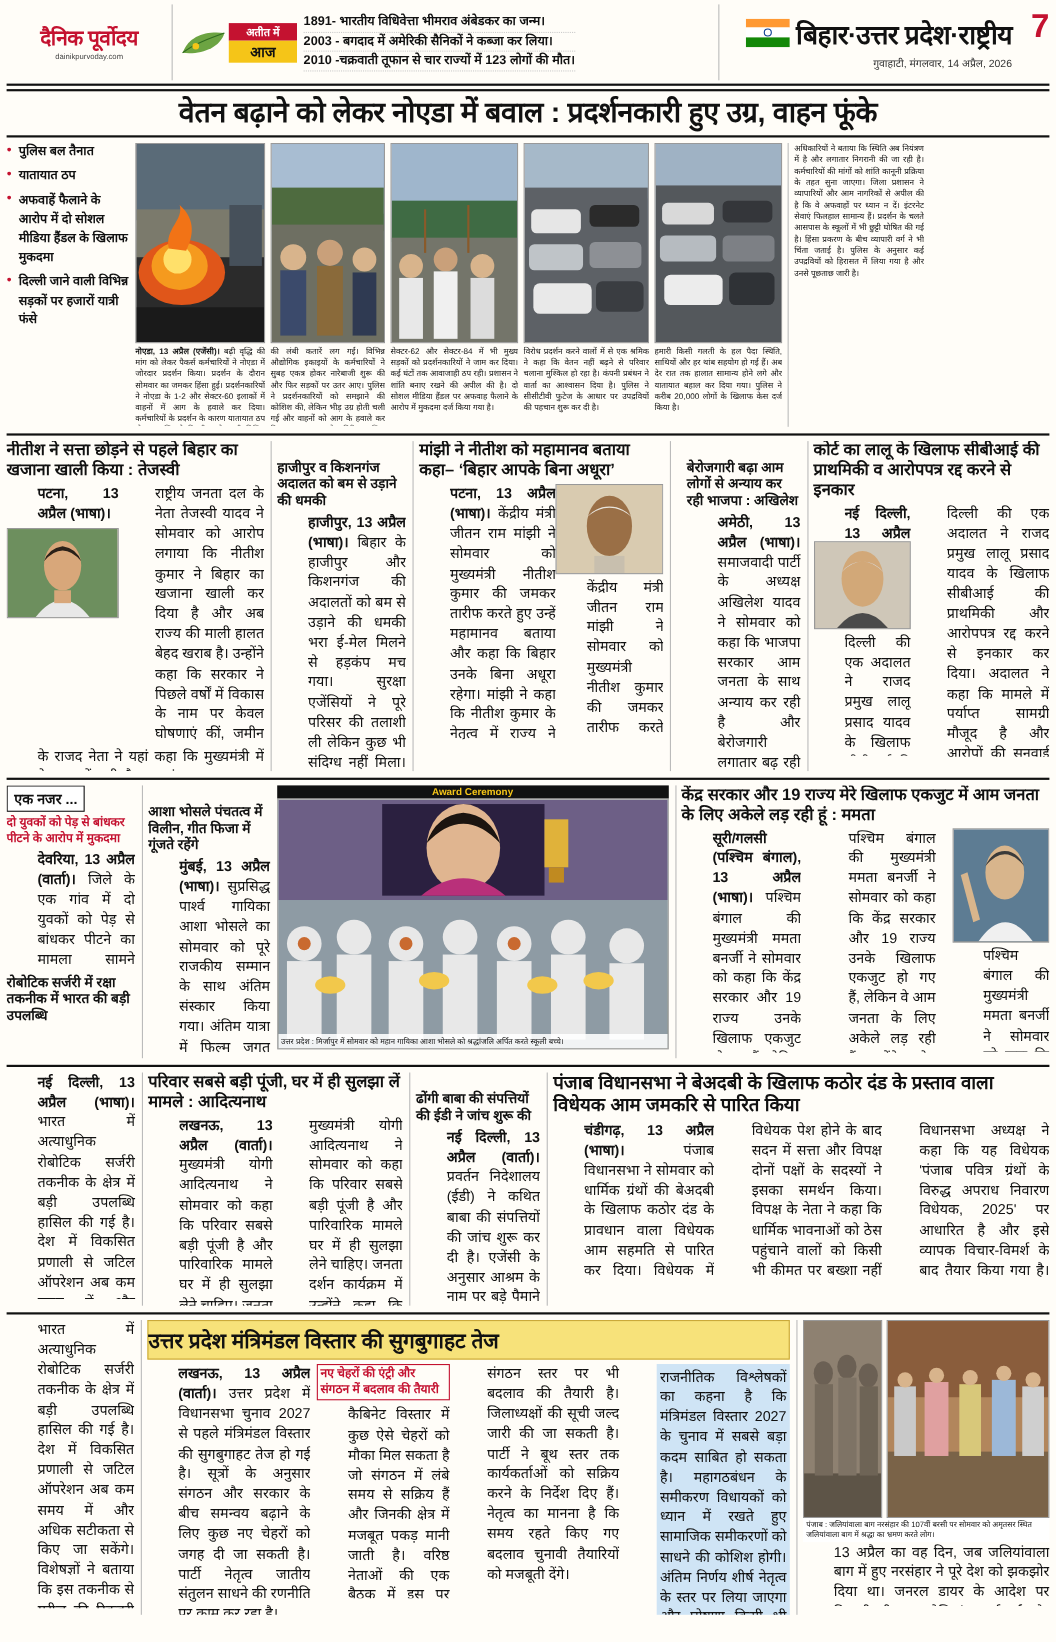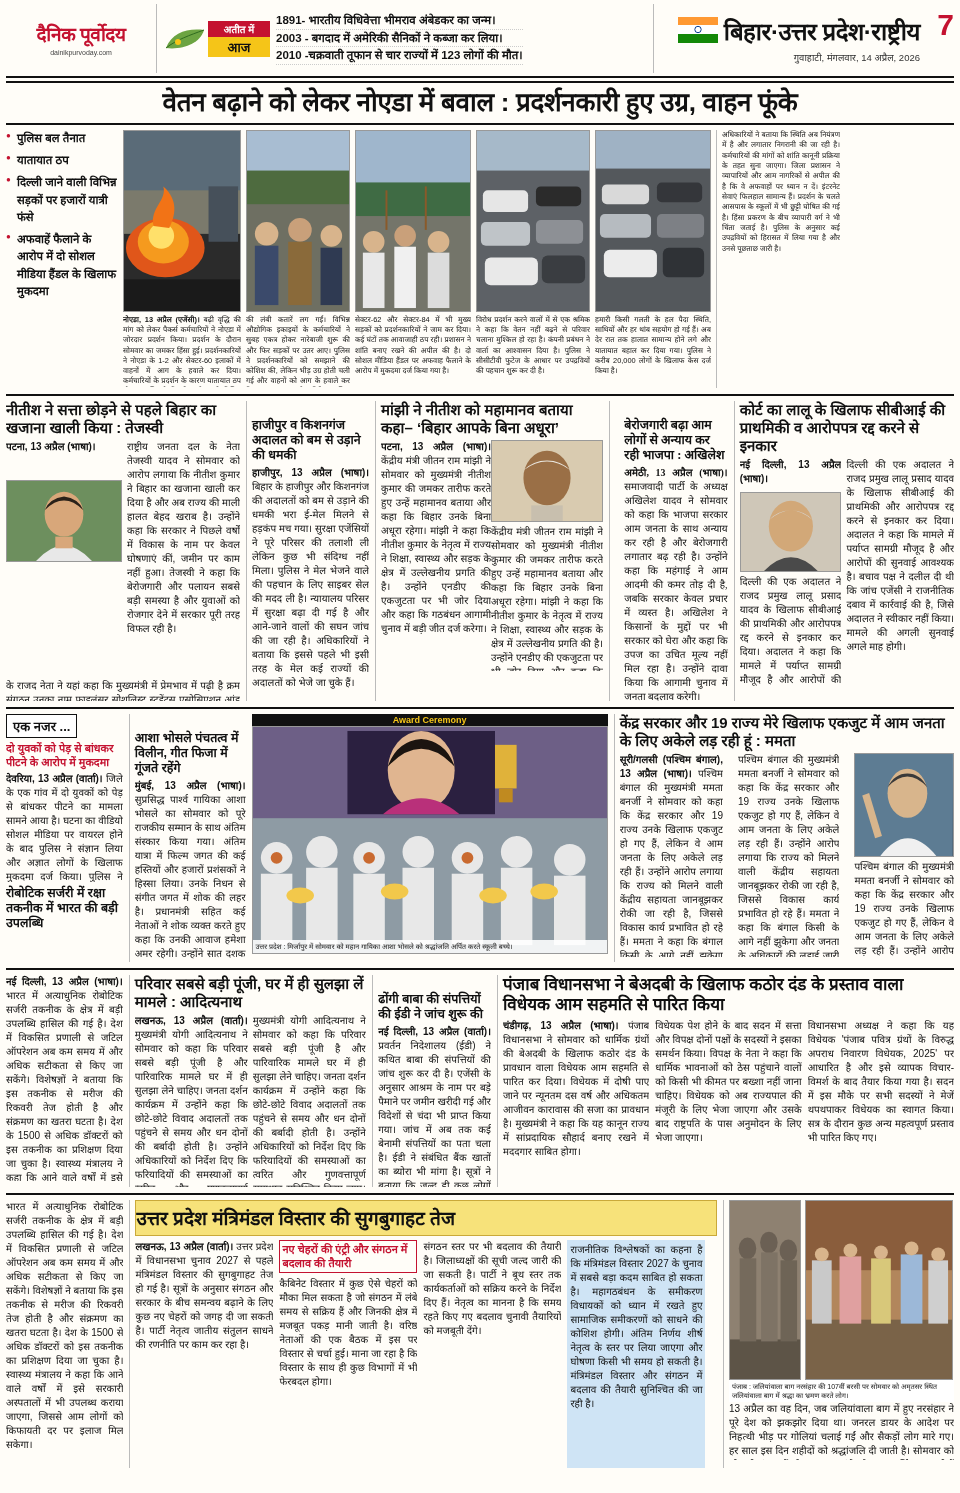--- a/index.html
+++ b/index.html
@@ -42,21 +42,21 @@
   .bullets li { list-style:none; margin:0 0 5px 0; position:relative; padding-left:11px; }
   .bullets li:before { content:"●"; position:absolute; left:0; top:0; color:#c41230; font-size:8px; }
   .bullets ul { margin:0; padding:0; }
   .photo { position:relative; overflow:hidden; border:1px solid #999; }
   .topsec .col { display:flex; flex-direction:column; }
   .coltext { font-size:7.4px; line-height:1.38; text-align:justify; margin-top:3px; column-gap:5px; }
   .dateline { font-weight:bold; }
   .rightcol { width:124px; font-size:7.4px; line-height:1.4; text-align:justify; }
   .hl { font-size:15px; font-weight:bold; line-height:1.2; margin:0 0 3px 0; }
   .hl-sm { font-size:12.5px; font-weight:bold; line-height:1.2; margin:17px 0 3px 0; }
-  .body { font-size:10px; line-height:1.4; text-align:justify; }
+  .body { font-size:13px; line-height:1.4; text-align:justify;margin-left:28px; }
   .vline { border-left:1px solid #bbb; }
 
   .grid2 { display:flex; gap:6px; }
   .sep { border-bottom:2px solid #111; margin:6px 0 5px; }
 
   
   .ph-fire   { background:linear-gradient(180deg,#4a4a52 0%,#6b6a63 40%,#2a2a2a 70%,#1c1c1c 100%); }
   .ph-crowd  { background:linear-gradient(180deg,#8fa8c8 0%,#6d8aa8 25%,#4b6b52 55%,#55564e 100%); }
   .ph-jam    { background:linear-gradient(180deg,#9ab0c5 0%,#7b8ea0 30%,#5a5e62 65%,#3e4246 100%); }
   .ph-person { background:linear-gradient(160deg,#c6c0b2,#8f8a7e); }
@@ -124,22 +124,22 @@
   <div class="banner">
     <h1>वेतन बढ़ाने को लेकर नोएडा में बवाल : प्रदर्शनकारी हुए उग्र, वाहन फूंके</h1>
   </div>
 
   <div class="topsec">
 
     <div class="bullets">
       <ul>
         <li>पुलिस बल तैनात</li>
         <li>यातायात ठप</li>
+        <li>अफवाहें फैलाने के आरोप में दो सोशल मीडिया हैंडल के खिलाफ मुकदमा</li>
         <li>दिल्ली जाने वाली विभिन्न सड़कों पर हजारों यात्री फंसे</li>
-        <li>अफवाहें फैलाने के आरोप में दो सोशल मीडिया हैंडल के खिलाफ मुकदमा</li>
       </ul>
     </div>
 
     <div class="col" style="width:118px;">
       <div class="photo ph-fire" style="height:182px;">
         <svg width="100%" height="100%" viewBox="0 0 118 182" preserveAspectRatio="none">
           <rect x="0" y="0" width="118" height="70" fill="#5a6b78"></rect>
           <rect x="0" y="60" width="118" height="50" fill="#7b7a6c"></rect>
           <rect x="0" y="104" width="118" height="78" fill="#2b2b2b"></rect>
           <ellipse cx="42" cy="118" rx="40" ry="30" fill="#e0561a"></ellipse>
@@ -275,21 +275,21 @@
               <ellipse cx="56" cy="38" rx="24" ry="28" fill="#9a6f46"></ellipse>
               <path d="M32 30 Q56 12 80 30 Q70 20 56 20 Q42 20 32 30Z" fill="#e8e4dc"></path>
               <rect x="40" y="66" width="32" height="16" fill="#c8bfae"></rect>
             </svg>
           </div>
           <div class="body" style="height:146px;overflow:hidden;margin-top:3px;">केंद्रीय मंत्री जीतन राम मांझी ने सोमवार को मुख्यमंत्री नीतीश कुमार की जमकर तारीफ करते हुए उन्हें महामानव बताया और कहा कि बिहार उनके बिना अधूरा रहेगा। मांझी ने कहा कि नीतीश कुमार के नेतृत्व में राज्य ने शिक्षा, स्वास्थ्य और सड़क के क्षेत्र में उल्लेखनीय प्रगति की है। उन्होंने एनडीए की एकजुटता पर भी जोर दिया और कहा कि गठबंधन आगामी चुनाव में बड़ी जीत दर्ज करेगा।</div>
         </div>
       </div>
     </div>
 
-    <div class="vline" style="width:120px;padding-left:14px;overflow:hidden;font-family:Liberation Serif, serif;">
+    <div class="vline" style="width:120px;padding-left:14px;overflow:hidden;">
       <div class="hl-sm">बेरोजगारी बढ़ा आम लोगों से अन्याय कर रही भाजपा : अखिलेश</div>
       <div class="body" style="height:250px;overflow:hidden;">
         <span class="dateline">अमेठी, 13 अप्रैल (भाषा)।</span>
         <span>समाजवादी पार्टी के अध्यक्ष अखिलेश यादव ने सोमवार को कहा कि भाजपा सरकार आम जनता के साथ अन्याय कर रही है और बेरोजगारी लगातार बढ़ रही है। उन्होंने कहा कि महंगाई ने आम आदमी की कमर तोड़ दी है, जबकि सरकार केवल प्रचार में व्यस्त है। अखिलेश ने किसानों के मुद्दों पर भी सरकार को घेरा और कहा कि उपज का उचित मूल्य नहीं मिल रहा है। उन्होंने दावा किया कि आगामी चुनाव में जनता बदलाव करेगी।</span>
       </div>
     </div>
 
     <div class="vline" style="width:224px;padding-left:5px;overflow:hidden;">
       <div class="hl">कोर्ट का लालू के खिलाफ सीबीआई की प्राथमिकी व आरोपपत्र रद्द करने से इनकार</div>
       <div style="display:flex;gap:5px;">
@@ -426,21 +426,21 @@
 
     <div class="vline" style="width:120px;padding-left:5px;overflow:hidden;">
       <div class="hl-sm">ढोंगी बाबा की संपत्तियों की ईडी ने जांच शुरू की</div>
       <div class="body" style="height:178px;overflow:hidden;">
         <span class="dateline">नई दिल्ली, 13 अप्रैल (वार्ता)।</span>
         <span>प्रवर्तन निदेशालय (ईडी) ने कथित बाबा की संपत्तियों की जांच शुरू कर दी है। एजेंसी के अनुसार आश्रम के नाम पर बड़े पैमाने पर जमीन खरीदी गई और विदेशों से चंदा भी प्राप्त किया गया। जांच में अब तक कई बेनामी संपत्तियों का पता चला है। ईडी ने संबंधित बैंक खातों का ब्योरा भी मांगा है। सूत्रों ने बताया कि जल्द ही कुछ लोगों को पूछताछ के लिए समन जारी किया जाएगा।</span>
       </div>
     </div>
 
     <div class="vline" style="width:462px;padding-left:5px;overflow:hidden;">
-      <div class="hl" style="font-size:17px;">पंजाब विधानसभा ने बेअदबी के खिलाफ कठोर दंड के प्रस्ताव वाला विधेयक आम सहमति से पारित किया</div>
+      <div class="hl" style="font-size:17px;">पंजाब विधानसभा ने बेअदबी के खिलाफ कठोर दंड के प्रस्ताव वाला विधेयक आम जमकरि से पारित किया</div>
       <div style="display:flex;gap:6px;margin-top:3px;">
         <div class="body" style="width:148px;height:142px;overflow:hidden;">
           <span class="dateline">चंडीगढ़, 13 अप्रैल (भाषा)।</span>
           <span>पंजाब विधानसभा ने सोमवार को धार्मिक ग्रंथों की बेअदबी के खिलाफ कठोर दंड के प्रावधान वाला विधेयक आम सहमति से पारित कर दिया। विधेयक में दोषी पाए जाने पर न्यूनतम दस वर्ष और अधिकतम आजीवन कारावास की सजा का प्रावधान है। मुख्यमंत्री ने कहा कि यह कानून राज्य में सांप्रदायिक सौहार्द बनाए रखने में मददगार साबित होगा।</span>
         </div>
         <div class="body" style="width:148px;height:142px;overflow:hidden;">विधेयक पेश होने के बाद सदन में सत्ता और विपक्ष दोनों पक्षों के सदस्यों ने इसका समर्थन किया। विपक्ष के नेता ने कहा कि धार्मिक भावनाओं को ठेस पहुंचाने वालों को किसी भी कीमत पर बख्शा नहीं जाना चाहिए। विधेयक को अब राज्यपाल की मंजूरी के लिए भेजा जाएगा और उसके बाद राष्ट्रपति के पास अनुमोदन के लिए भेजा जाएगा।</div>
         <div class="body" style="width:148px;height:142px;overflow:hidden;">विधानसभा अध्यक्ष ने कहा कि यह विधेयक 'पंजाब पवित्र ग्रंथों के विरुद्ध अपराध निवारण विधेयक, 2025' पर आधारित है और इसे व्यापक विचार-विमर्श के बाद तैयार किया गया है। सदन में इस मौके पर सभी सदस्यों ने मेजें थपथपाकर विधेयक का स्वागत किया। सत्र के दौरान कुछ अन्य महत्वपूर्ण प्रस्ताव भी पारित किए गए।</div>
       </div>
     </div>
   </div>

